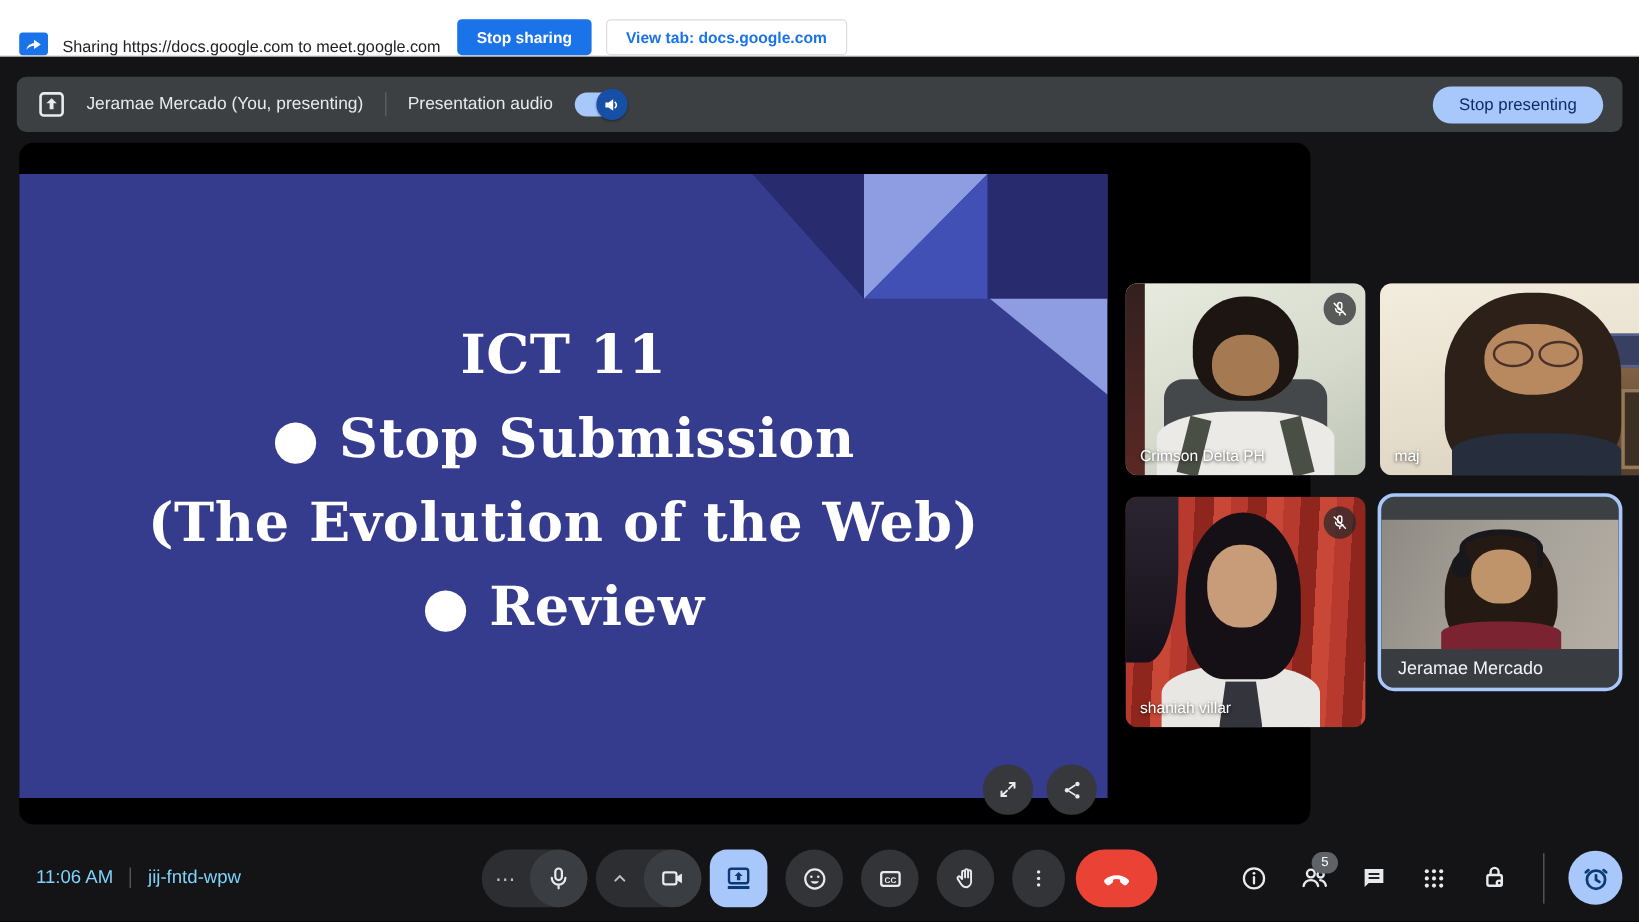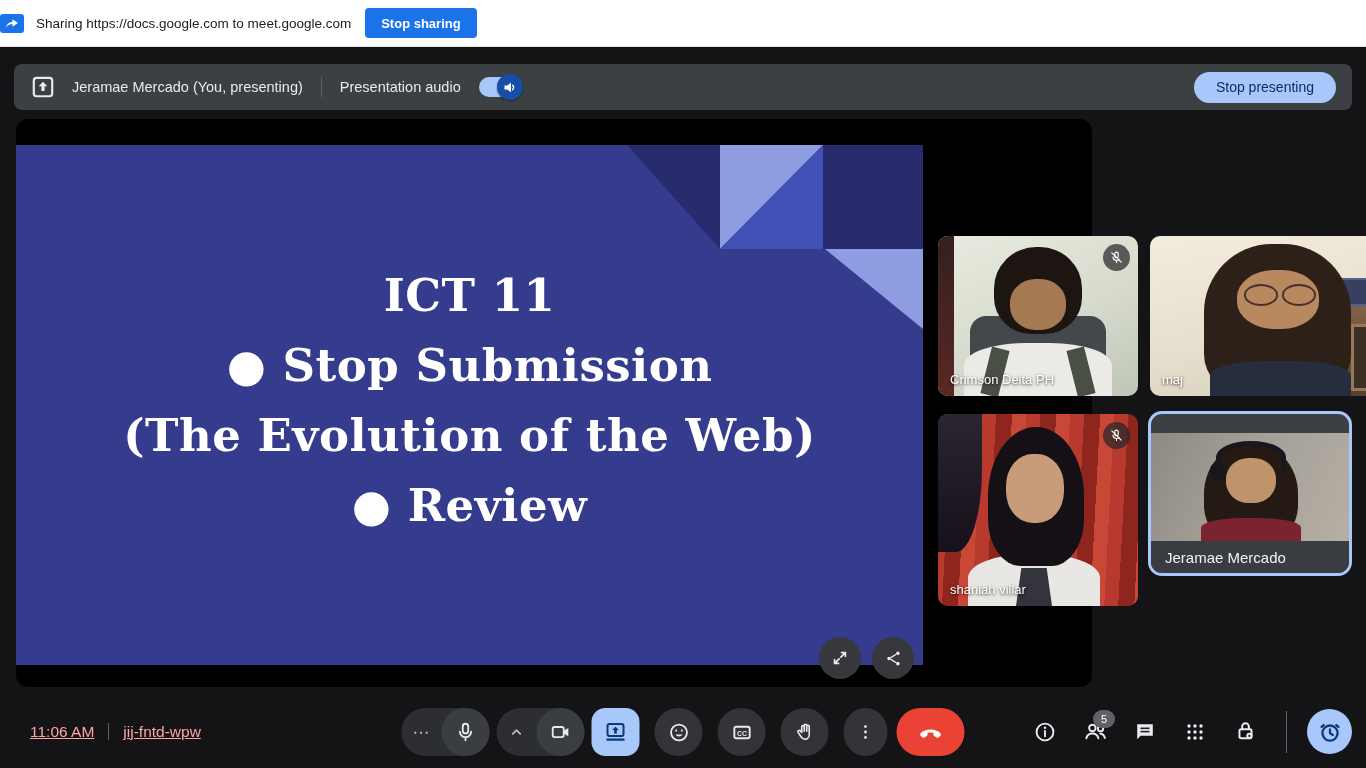--- a/index.html
+++ b/index.html
@@ -1,21 +1,21 @@
 <!DOCTYPE html>
 <html><head>
 <meta charset="utf-8">
 <style>
   html,body{margin:0;padding:0;background:#000;}
   .screen{position:relative;width:1366px;height:768px;background:#141416;overflow:hidden;
           font-family:"Liberation Sans",sans-serif;-webkit-font-smoothing:antialiased;}
 
   
   .share-bar{position:absolute;top:0;left:0;width:100%;height:47px;background:#ffffff;
-             border-bottom:1px solid #e0e2e6;display:flex;align-items:center;padding-left:0;box-sizing:border-box;}
+             border-bottom:1px solid #e0e2e6;display:flex;align-items:flex-end;padding-left:16px;box-sizing:border-box;}
   .share-ico{width:24px;height:19px;background:#1a73e8;border-radius:3px;display:flex;align-items:center;justify-content:center;flex:0 0 auto;}
   .share-msg{margin-left:12px;font-size:13.5px;color:#202124;}
   .btn-blue{margin-left:14px;background:#1a73e8;color:#fff;border:none;border-radius:4px;height:30px;
             padding:0 16px;font-size:13px;font-weight:bold;font-family:inherit;cursor:pointer;}
   .btn-outline{margin-left:12px;background:#fff;color:#1a73e8;border:1px solid #dadce0;border-radius:4px;height:30px;
             padding:0 16px;font-size:13px;font-weight:bold;font-family:inherit;cursor:pointer;}
 
   
   .banner{position:absolute;left:14px;top:64px;width:1338px;height:46px;background:#3c4043;border-radius:8px;
           display:flex;align-items:center;padding:0 16px;box-sizing:border-box;}
@@ -82,21 +82,21 @@
   .t4-bg{inset:0;background:linear-gradient(115deg,#8e8a83 0%,#a49f97 45%,#b5afa5 100%);}
   .t4-hair{left:27%;top:9%;width:47%;height:94%;background:#241a13;border-radius:50% 50% 38% 38%;}
   .t4-band{left:33%;top:7%;width:35%;height:30%;border:5px solid #17171c;border-bottom:none;border-radius:50% 50% 0 0;box-sizing:border-box;}
   .t4-cup{left:30%;top:28%;width:8%;height:16%;background:#17171c;border-radius:40%;}
   .t4-face{left:38%;top:23%;width:25%;height:42%;background:#c0946a;border-radius:46%;}
   .t4-body{left:25%;top:79%;width:51%;height:21%;background:#7b2331;border-radius:42% 42% 0 0;}
 
   
   .bottom{position:absolute;left:0;bottom:0;width:100%;height:73px;}
   .bb-left{position:absolute;left:30px;top:0;height:73px;display:flex;align-items:center;gap:14px;}
-  .bb-time,.bb-code{color:#fca5a5;font-size:15.5px;text-decoration:underline;}
+  .bb-time,.bb-code{color:#7dd3fc;font-size:15.5px;}
   .bb-sep{width:1px;height:17px;background:#5f6368;}
   .controls{position:absolute;left:50%;transform:translateX(-50%);bottom:12px;height:48px;display:flex;align-items:center;}
   .ctl-pill{height:48px;border-radius:24px;background:#2c2e31;display:flex;align-items:center;margin-right:7px;}
   .ctl-pill .dots3{width:40px;text-align:center;color:#bdc1c6;font-size:17px;letter-spacing:1px;}
   .ctl-pill .chev{width:40px;display:flex;justify-content:center;}
   .ctl-circle{width:48px;height:48px;border-radius:50%;background:#3a3d41;border:none;display:flex;align-items:center;justify-content:center;cursor:pointer;flex:0 0 auto;}
   .ctl-plain{background:#333438;margin-right:15px;}
   .ctl-active{width:48px;height:48px;border-radius:14px;background:#a8c7fa;border:none;display:flex;align-items:center;justify-content:center;cursor:pointer;margin-right:15px;}
   .ctl-more{width:44px;background:#333438;margin-right:9px;}
   .ctl-end{width:68px;height:48px;border-radius:24px;background:#ea4335;border:none;display:flex;align-items:center;justify-content:center;cursor:pointer;}
@@ -113,20 +113,21 @@
 <div class="screen">
 
   <div class="share-bar">
     <span class="share-ico">
       <svg width="16" height="14" viewBox="0 0 20 16">
           <path d="M2.5 13.5C3.6 8.8 7.2 6.8 10.5 6.7V3.2L17.5 8l-7 4.8V9.4c-2.7 0-5.8 1.2-8 4.1z" fill="#fff"></path>
         </svg>
     </span>
     <span class="share-msg">Sharing https://docs.google.com to meet.google.com</span>
     <button class="btn-blue">Stop sharing</button>
+    <button class="btn-outline">View tab: docs.google.com</button>
   </div>
 
   <div class="banner">
     <span class="box-ico">
       <svg width="26" height="26" viewBox="0 0 24 24">
           <rect x="3.5" y="3.5" width="17" height="17" rx="2.5" fill="none" stroke="#e8eaed" stroke-width="2"></rect>
           <path d="M12 7.2l4 4h-2.5v4.6h-3v-4.6H8z" fill="#e8eaed"></path>
         </svg>
     </span>
     <span class="txt">Jeramae Mercado (You, presenting)</span>

